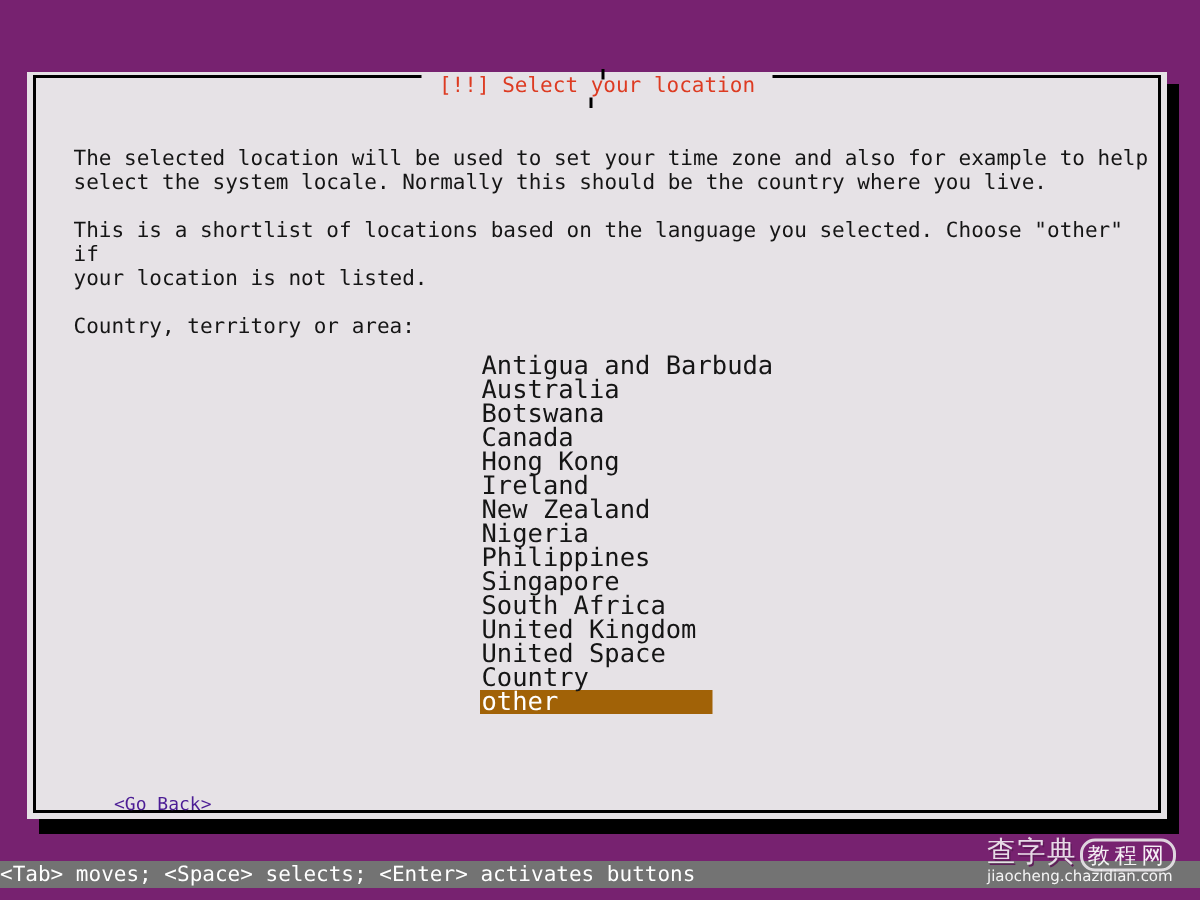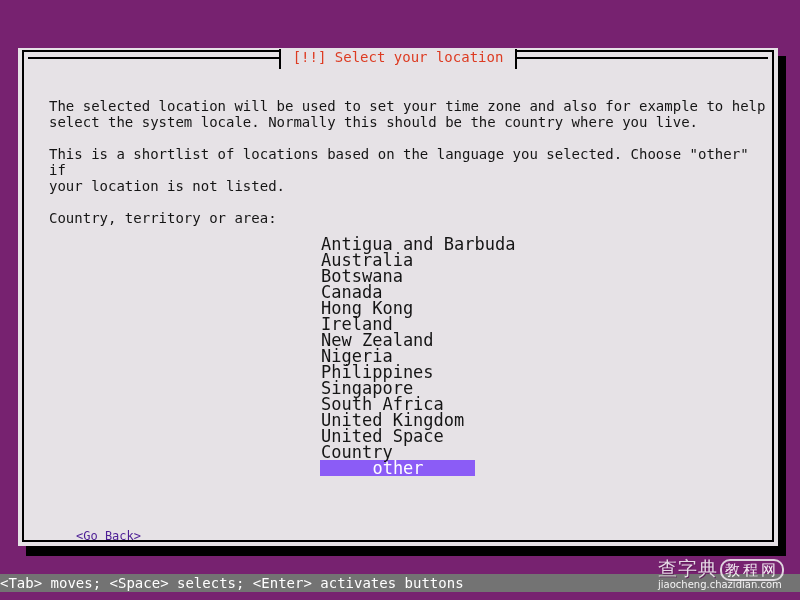--- a/index.html
+++ b/index.html
@@ -59,20 +59,21 @@
   
   #dialog-titlebar {
     position: absolute;
     left: 0;
     top: -2px;
     width: 100%;
     height: 22px;
     display: flex;
     align-items: center;
     justify-content: center;
+    flex-direction: column;
   }
   #title-rule-left, #title-rule-right {
     flex: 1 1 auto;
     height: 16px;
     position: relative;
   }
   #title-rule-left::before, #title-rule-right::before {
     content: "";
     position: absolute;
     left: 0; right: 0;
@@ -144,24 +145,23 @@
   }
   .country-item {
     font-size: 17px;
     line-height: 16px;
     height: 16px;
     color: #151515;
     white-space: pre;
     padding-left: 1px;
   }
   .country-item.selected {
-    background: #8b5cf6;
+    background: #a16207;
     color: #ffffff;
     width: 154px;
-    text-align: center;
   }
 
   
   #go-back-button {
     position: absolute;
     left: 46px;
     top: 448px;
     font-size: 12px;
     line-height: 16px;
     color: #4c1d95;

